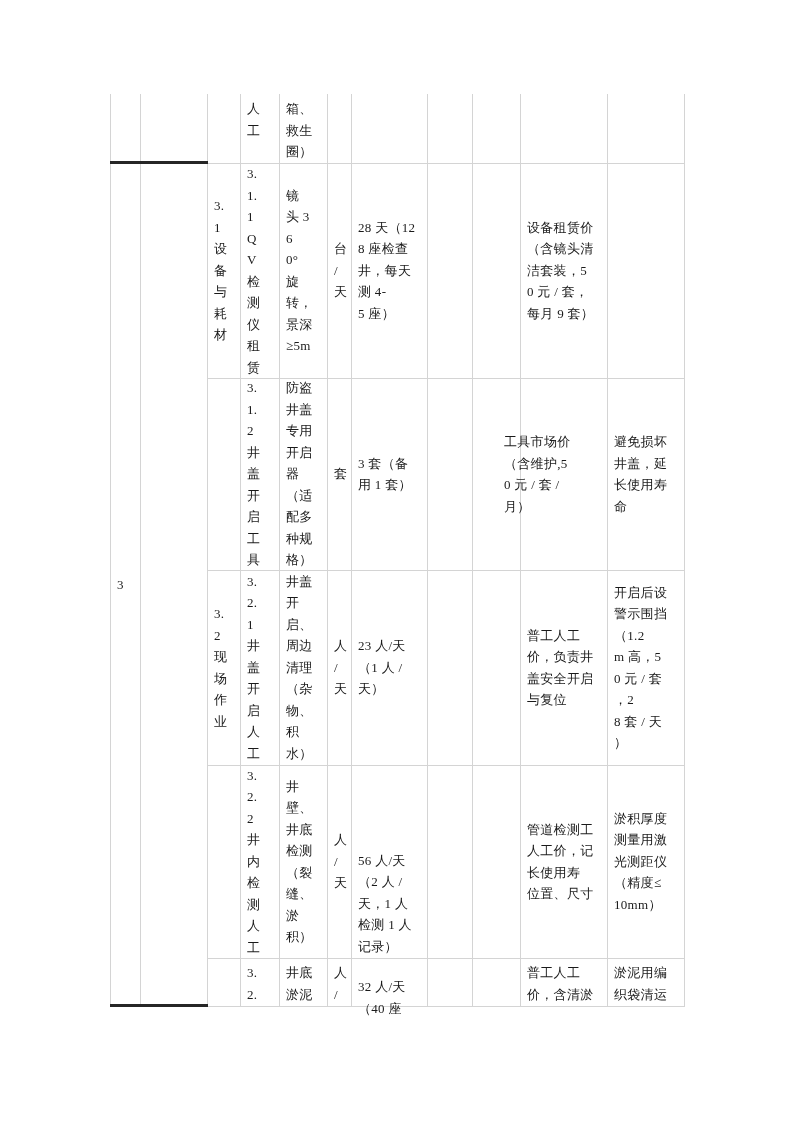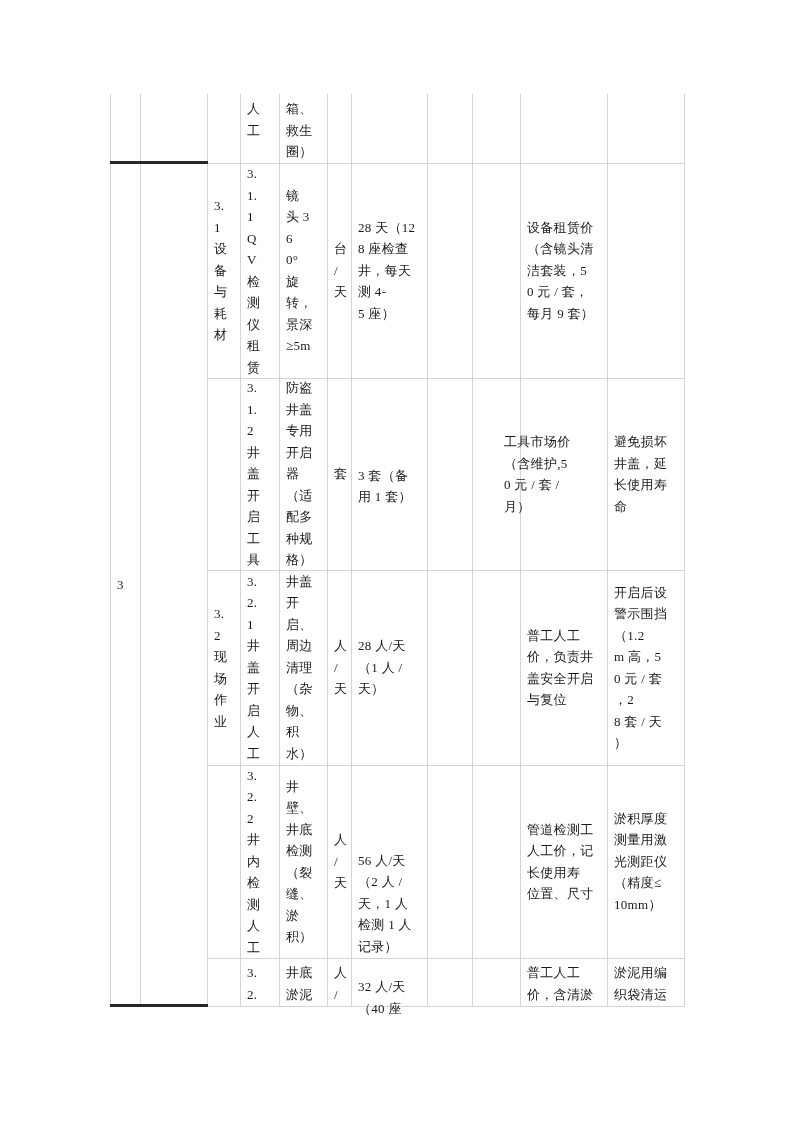--- a/index.html
+++ b/index.html
@@ -112,21 +112,21 @@
   <div class="cell" style="left:279px;top:378px;width:48px;height:192px">防盗
 井盖
 专用
 开启
 器
 （适
 配多
 种规
 格）</div>
   <div class="cell" style="left:327px;top:378px;width:24px;height:192px">套</div>
-  <div class="cell" style="left:351px;top:390px;width:76px;height:192px">3 套（备
+  <div class="cell" style="left:351px;top:378px;width:76px;height:192px">3 套（备
 用 1 套）</div>
   <div class="cell" style="left:497px;top:378px;width:87px;height:192px">工具市场价
 （含维护,5
 0 元 / 套 /
 月）</div>
   <div class="cell" style="left:607px;top:378px;width:77px;height:192px">避免损坏
 井盖，延
 长使用寿
 命</div>
 
@@ -150,21 +150,21 @@
 启、
 周边
 清理
 （杂
 物、
 积
 水）</div>
   <div class="cell" style="left:327px;top:570px;width:24px;height:195px">人
 /
 天</div>
-  <div class="cell" style="left:351px;top:570px;width:76px;height:195px">28 人/天
+  <div class="cell" style="left:351px;top:570px;width:76px;height:195px">23 人/天
 （1 人 /
 天）</div>
   <div class="cell" style="left:520px;top:570px;width:87px;height:195px">普工人工
 价，负责井
 盖安全开启
 与复位</div>
   <div class="cell" style="left:607px;top:570px;width:77px;height:195px">开启后设
 警示围挡
 （1.2
 m 高，5

